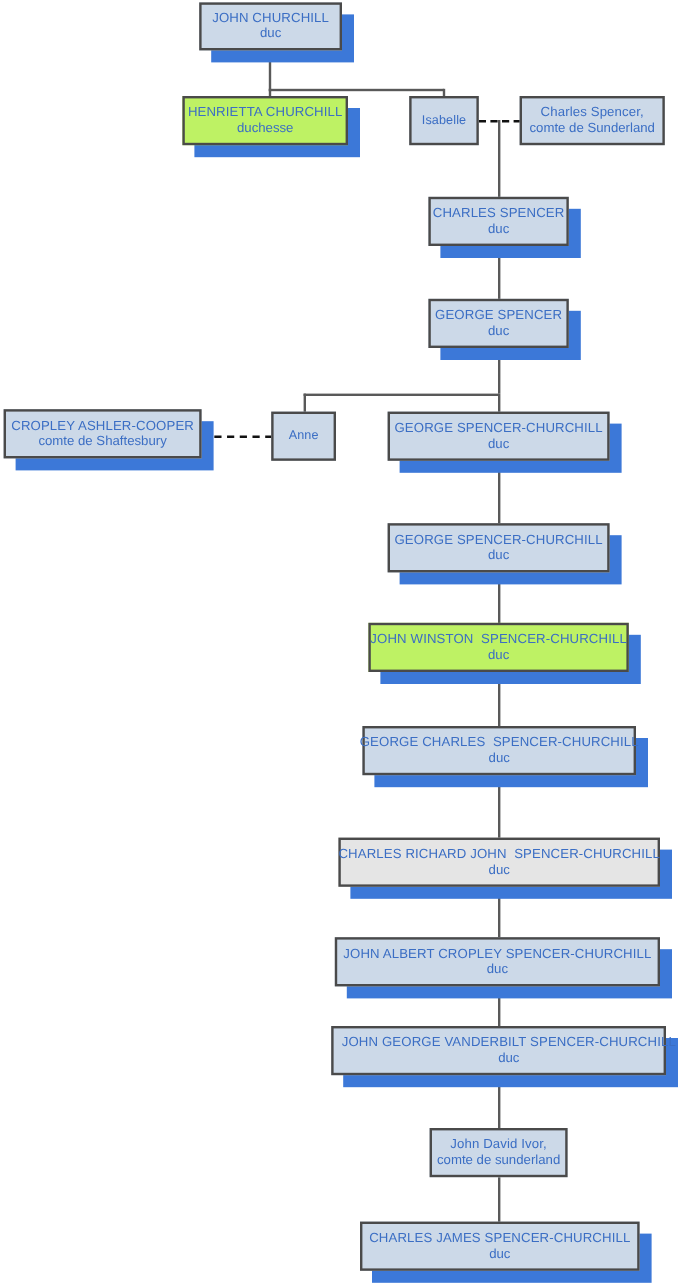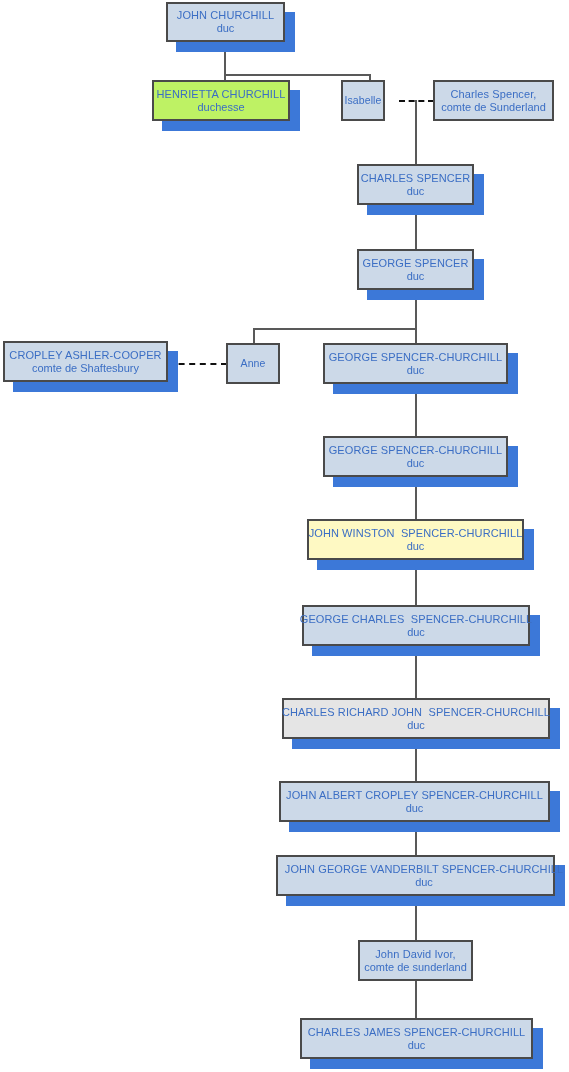--- a/index.html
+++ b/index.html
@@ -54,21 +54,21 @@
         <div class="l2">duc</div>
       </div>
     </div>
     <div class="node" style="left: 152px; top: 80px; width: 138px; height: 41px;">
       <div class="shadow" style="background: rgb(60, 120, 216);"></div>
       <div class="box" style="background: #bef264; border-color: rgb(74, 74, 74); color: rgb(59, 110, 196);">
         <div class="l1">HENRIETTA CHURCHILL</div>
         <div class="l2">duchesse</div>
       </div>
     </div>
-    <div class="node noshadow small" style="left: 341px; top: 80px; width: 44px; height: 41px;">
+    <div class="node noshadow small" style="left: 341px; top: 80px; width: 58px; height: 41px;">
       <div class="box" style="background: rgb(204, 217, 232); border-color: rgb(74, 74, 74); color: rgb(59, 110, 196);">
         <div class="l1">Isabelle</div>
       </div>
     </div>
     <div class="node noshadow" style="left: 433px; top: 80px; width: 121px; height: 41px;">
       <div class="box" style="background: rgb(204, 217, 232); border-color: rgb(74, 74, 74); color: rgb(59, 110, 196);">
         <div class="l1">Charles Spencer,</div>
         <div class="l2">comte de Sunderland</div>
       </div>
     </div>
@@ -107,21 +107,21 @@
     </div>
     <div class="node" style="left: 323px; top: 436px; width: 185px; height: 41px;">
       <div class="shadow" style="background: rgb(60, 120, 216);"></div>
       <div class="box" style="background: rgb(204, 217, 232); border-color: rgb(74, 74, 74); color: rgb(59, 110, 196);">
         <div class="l1">GEORGE SPENCER-CHURCHILL</div>
         <div class="l2">duc</div>
       </div>
     </div>
     <div class="node" style="left: 307px; top: 519px; width: 217px; height: 41px;">
       <div class="shadow" style="background: rgb(60, 120, 216);"></div>
-      <div class="box" style="background: #fef9c3; border-color: rgb(74, 74, 74); color: rgb(59, 110, 196);">
+      <div class="box" style="background: #bef264; border-color: rgb(74, 74, 74); color: rgb(59, 110, 196);">
         <div class="l1">JOHN WINSTON  SPENCER-CHURCHILL</div>
         <div class="l2">duc</div>
       </div>
     </div>
     <div class="node" style="left: 302px; top: 605px; width: 228px; height: 41px;">
       <div class="shadow" style="background: rgb(60, 120, 216);"></div>
       <div class="box" style="background: rgb(204, 217, 232); border-color: rgb(74, 74, 74); color: rgb(59, 110, 196);">
         <div class="l1">GEORGE CHARLES  SPENCER-CHURCHILL</div>
         <div class="l2">duc</div>
       </div>

